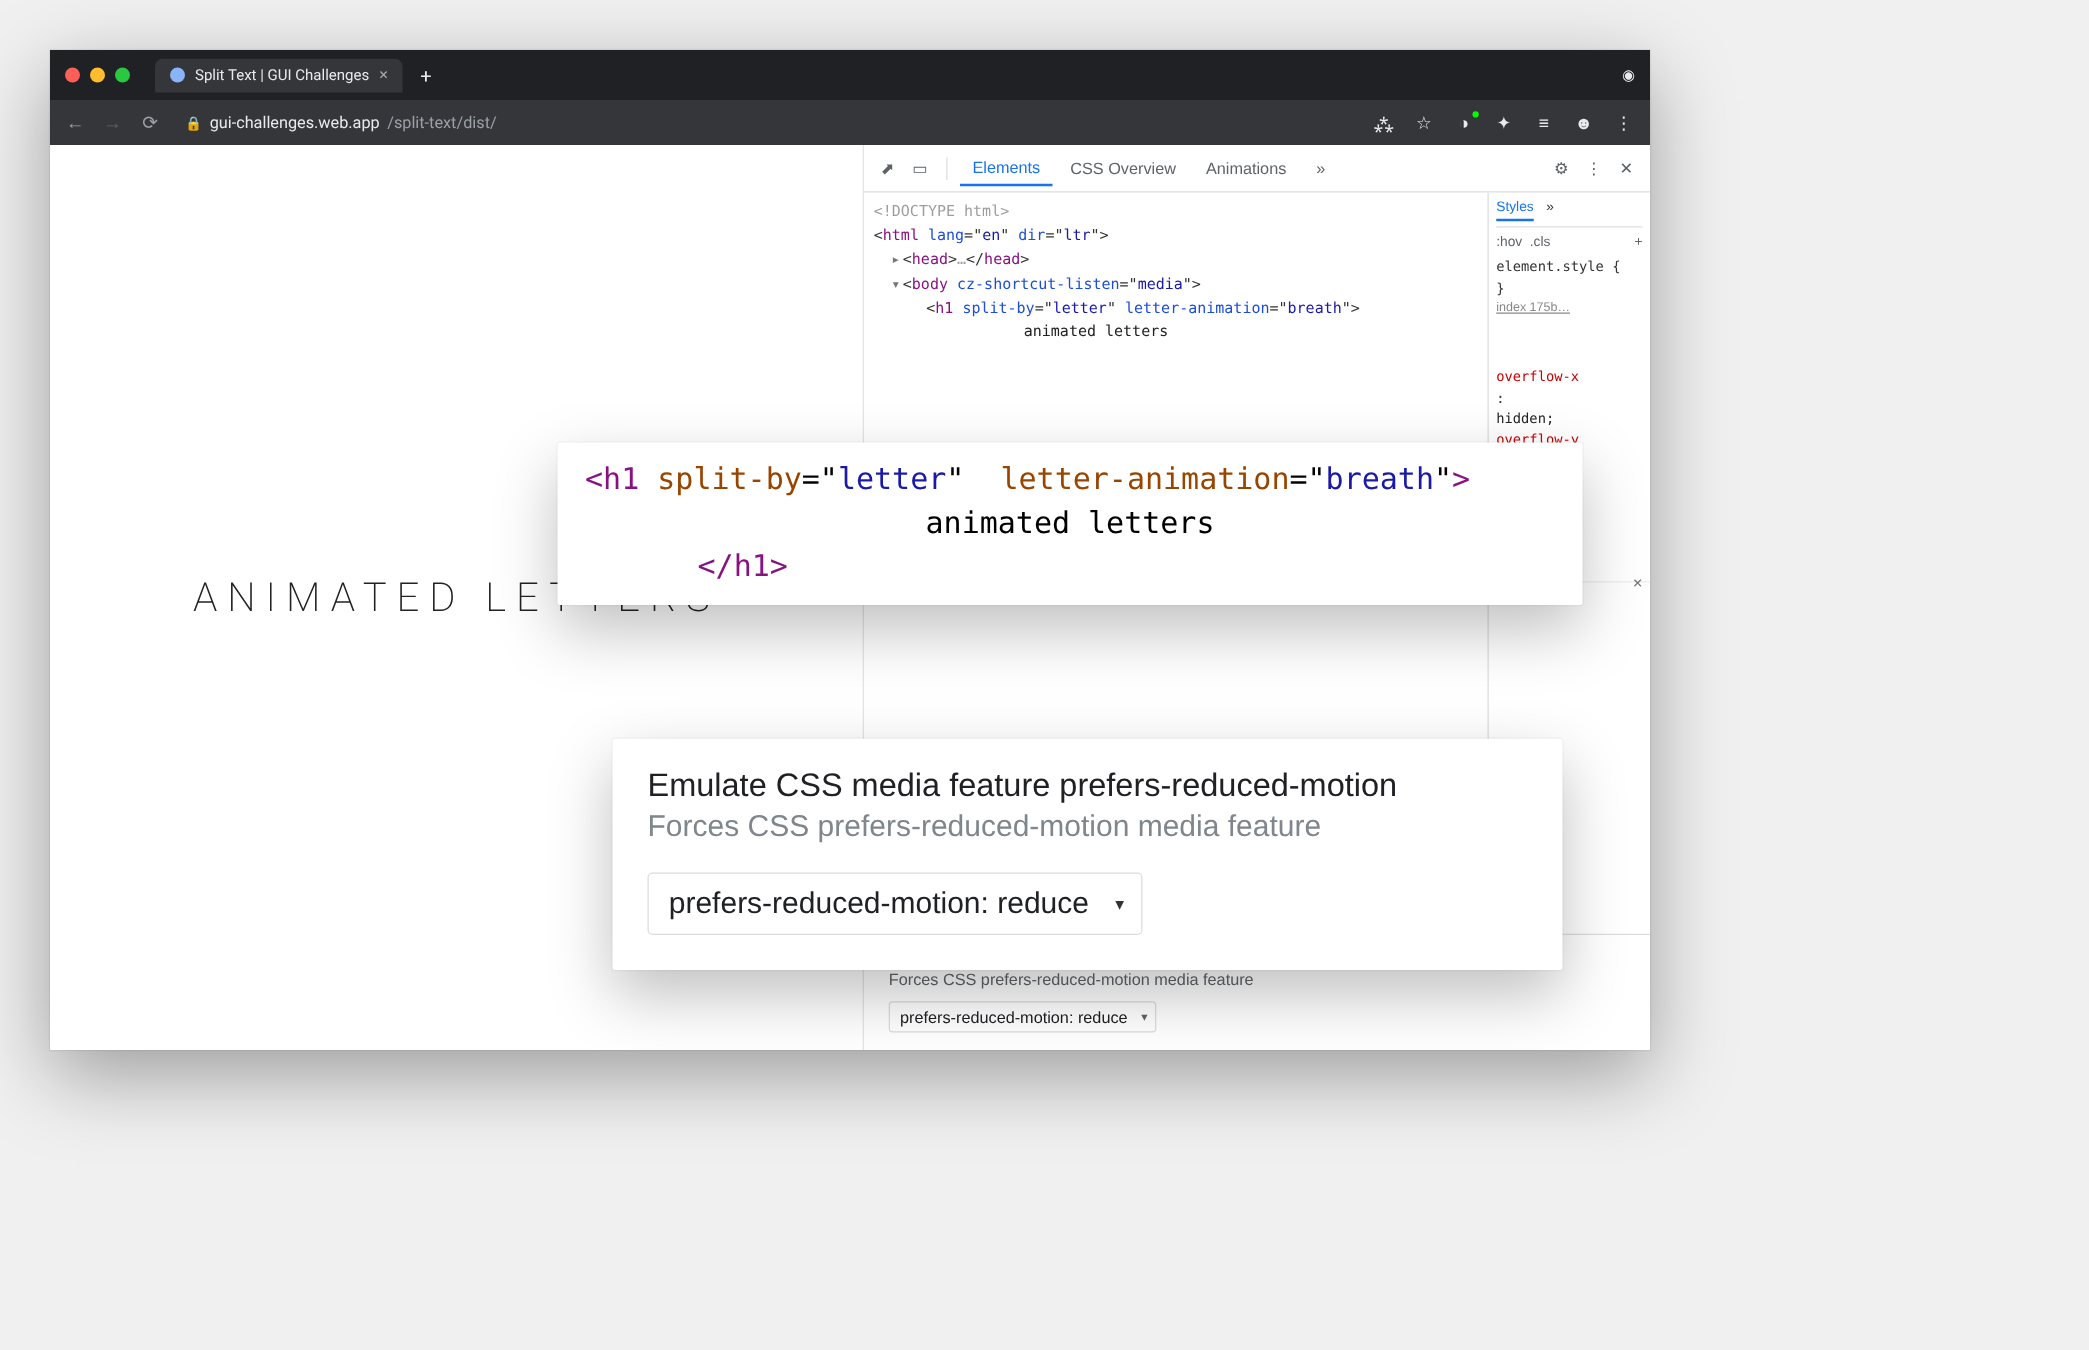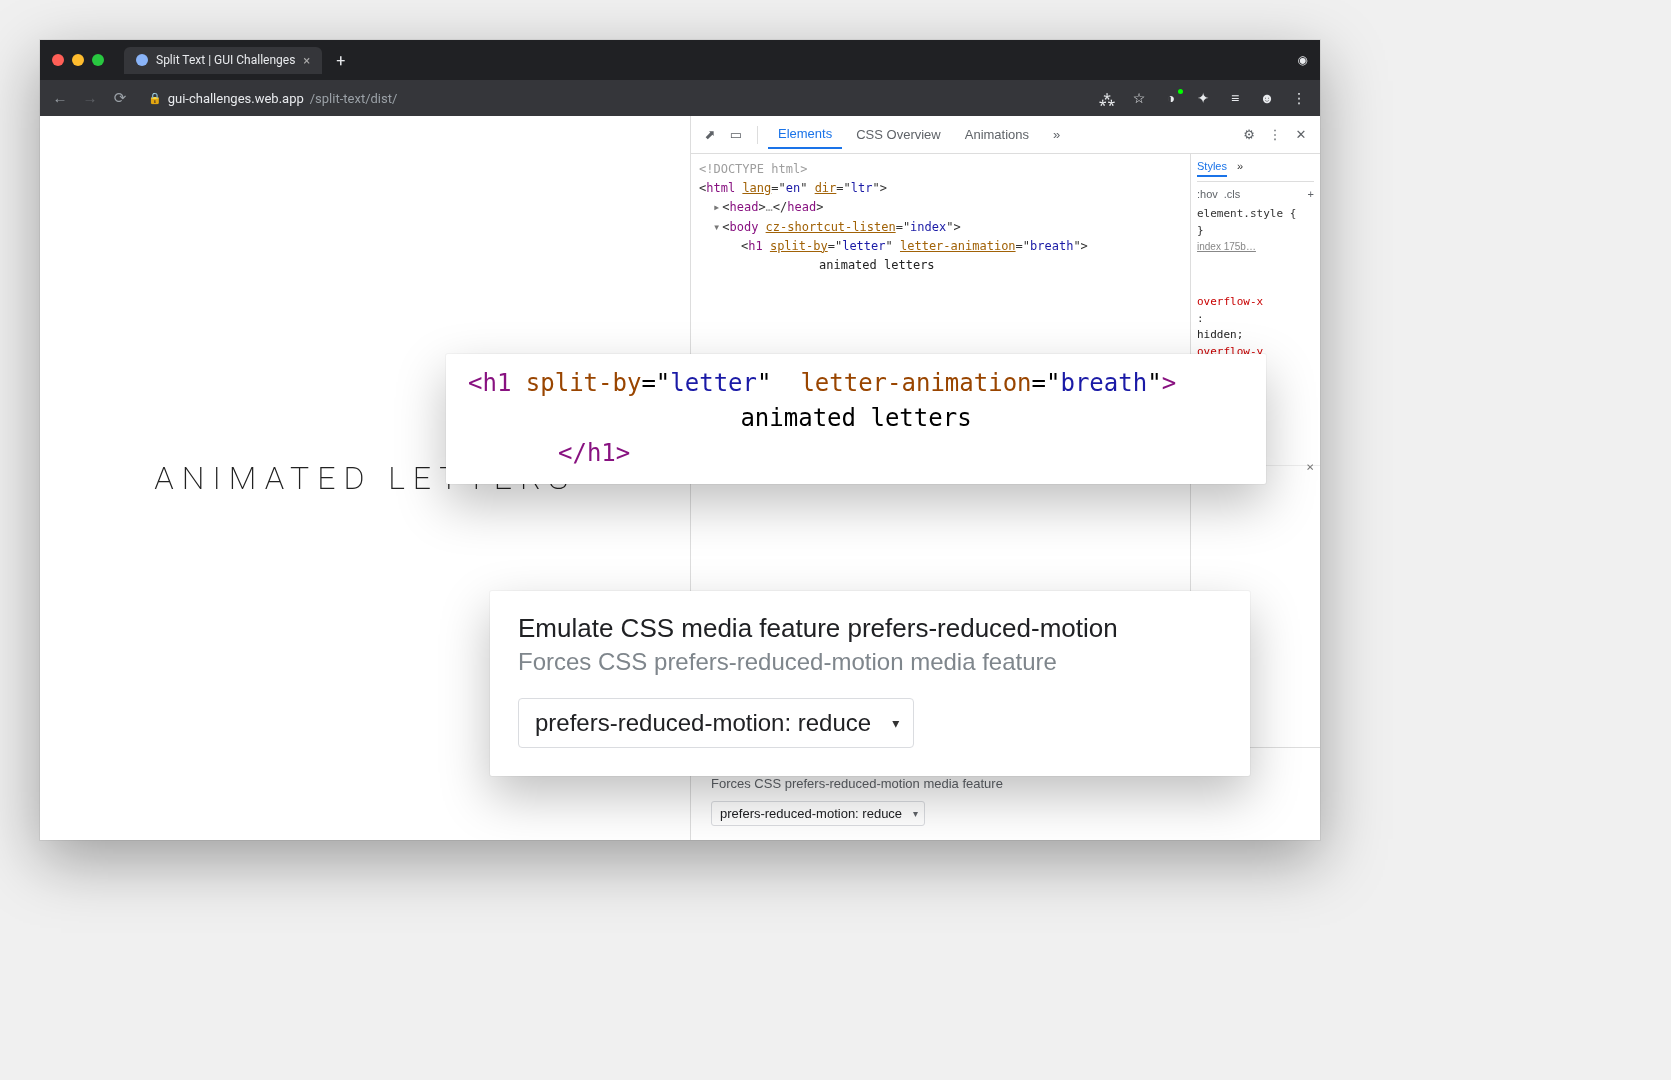--- a/index.html
+++ b/index.html
@@ -101,21 +101,21 @@
   }
   .dt-icon-btn{ width:22px; text-align:center; color:#5f6368; }
   .dt-sep{ width:1px;height:18px;background:#ddd;margin:0 6px;}
   .dt-tab{ padding:6px 10px; }
   .dt-tab.active{ color:#1a73e8; border-bottom:2px solid #1a73e8; }
   .dt-toolbar .spacer{flex:1;}
   .dt-body{ flex:1; display:flex; overflow:hidden; }
   .dom-tree{
     flex:1; padding:6px 8px; line-height:1.6; color:#333; overflow:hidden;
   }
-  .tok-gray{color:#9e9e9e;} .tok-tag{color:#881280;} .tok-attr{color:#a16207;text-decoration:underline;}
+  .tok-gray{color:#9e9e9e;} .tok-tag{color:#881280;} .tok-attr{color:#1d4ed8;}
   .tok-str{color:#1a1aa6;} .tok-text{color:#222;}
   .sel-line{ background:#cfe8fc; display:block; padding:0 2px;}
   .indent1{padding-left:14px;} .indent2{padding-left:28px;} .indent3{padding-left:42px;} .indent5{padding-left:120px;}
   .arrow{color:#777;margin-right:2px;}
   .styles-pane{
     width:130px; border-left:1px solid #ddd; padding:4px 6px;
     font-size:11px; color:#333; line-height:1.5;
   }
   .styles-head{ display:flex; gap:10px; border-bottom:1px solid #ddd; padding-bottom:4px; font-family:-apple-system,sans-serif; font-size:11px;}
   .styles-head .active{ color:#1a73e8; border-bottom:2px solid #1a73e8; }
@@ -235,21 +235,21 @@
         <div class="dt-icon-btn">⚙</div>
         <div class="dt-icon-btn">⋮</div>
         <div class="dt-icon-btn">✕</div>
       </div>
 
       <div class="dt-body">
         <div class="dom-tree">
           <div><span class="tok-gray">&lt;!DOCTYPE html&gt;</span></div>
           <div>&lt;<span class="tok-tag">html</span> <span class="tok-attr">lang</span>="<span class="tok-str">en</span>" <span class="tok-attr">dir</span>="<span class="tok-str">ltr</span>"&gt;</div>
           <div class="indent1"><span class="arrow">▸</span>&lt;<span class="tok-tag">head</span>&gt;<span class="tok-gray">…</span>&lt;/<span class="tok-tag">head</span>&gt;</div>
-          <div class="indent1"><span class="arrow">▾</span>&lt;<span class="tok-tag">body</span> <span class="tok-attr">cz-shortcut-listen</span>="<span class="tok-str">index</span>"&gt;</div>
+          <div class="indent1"><span class="arrow">▾</span>&lt;<span class="tok-tag">body</span> <span class="tok-attr">cz-shortcut-listen</span>="<span class="tok-str">media</span>"&gt;</div>
           <div class="indent3">&lt;<span class="tok-tag">h1</span> <span class="tok-attr">split-by</span>="<span class="tok-str">letter</span>" <span class="tok-attr">letter-animation</span>="<span class="tok-str">breath</span>"&gt;</div>
           <div class="indent5"><span class="tok-text">animated letters</span></div>
           <div style="height:100px"></div>
           <span class="sel-line"><span class="tok-gray">…</span>&lt;/<span class="tok-tag">html</span>&gt; <span class="tok-gray">== $0</span></span>
         </div>
 
         <div class="styles-pane">
           <div class="styles-head">
             <span class="active">Styles</span>
             <span>»</span>

